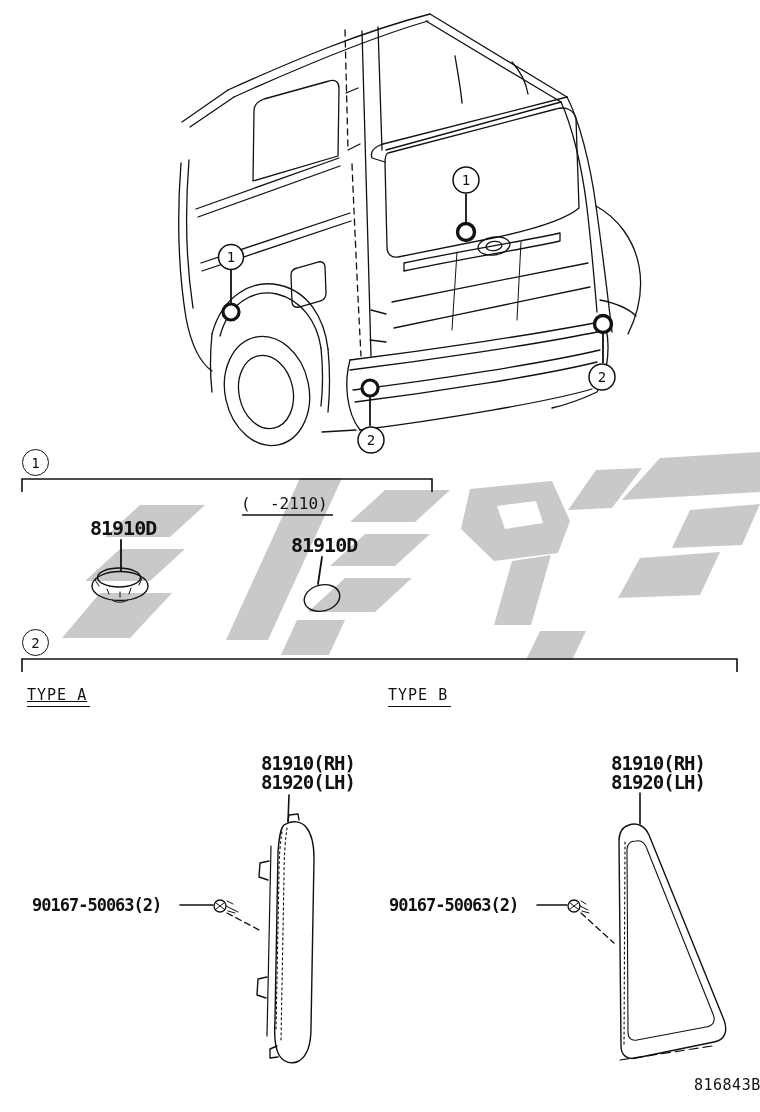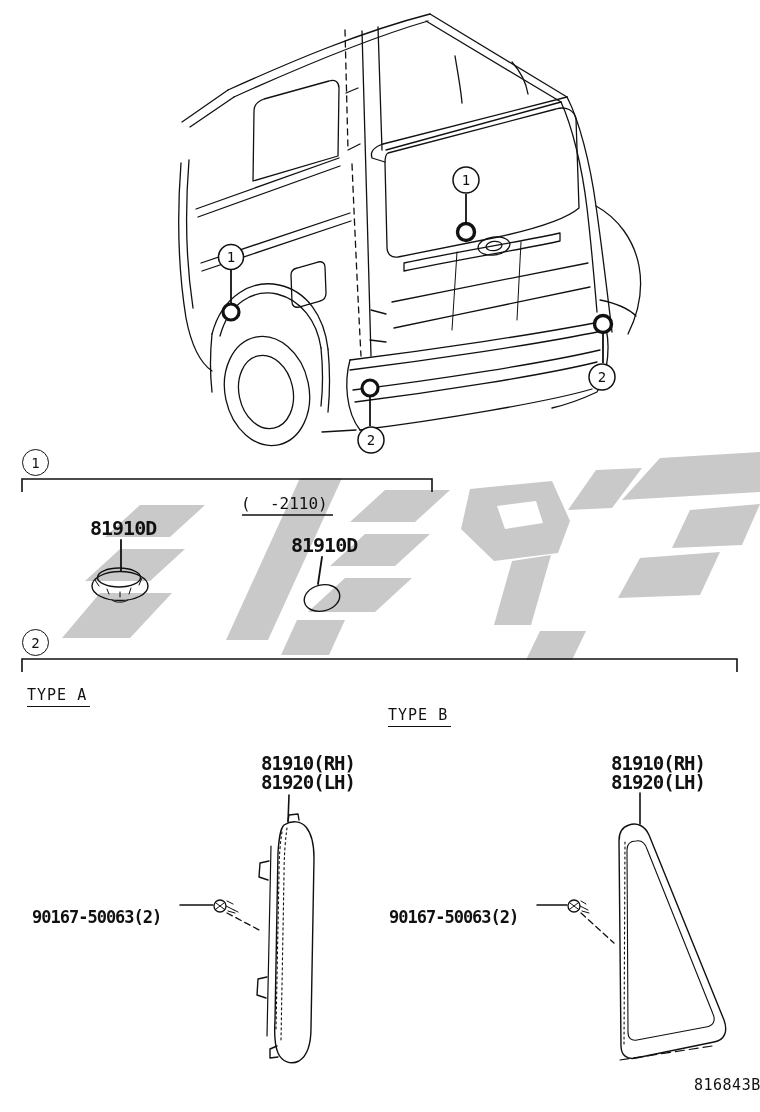--- a/index.html
+++ b/index.html
@@ -4,21 +4,21 @@
 <style>
   html,body{margin:0;padding:0;background:#fff;}
   #canvas{
     position:relative;width:760px;height:1112px;background:#fff;overflow:hidden;
     font-family:"DejaVu Sans Mono",monospace;color:#111;
   }
   #art{position:absolute;left:0;top:0;width:760px;height:1112px;}
   .lbl{position:absolute;white-space:pre;line-height:1;text-align:right;}
   .part-lbl{font-size:20px;font-weight:bold;letter-spacing:-1px;}
   .part-lbl-sm{font-size:19px;font-weight:bold;letter-spacing:-1px;}
-  .screw-lbl{font-size:17px;font-weight:bold;letter-spacing:-1px;margin-top:12px;}
+  .screw-lbl{font-size:17px;font-weight:bold;letter-spacing:-1px;}
   .type-lbl{font-size:15px;letter-spacing:1px;border-bottom:1.8px solid #111;padding:0 3px 3px 0;}
   .range-lbl{font-size:16px;letter-spacing:0;}
   .doc-lbl{font-size:15px;letter-spacing:0.5px;}
   .sec-circ{
     position:absolute;width:25px;height:25px;border:1.5px solid #111;border-radius:50%;
     display:flex;align-items:center;justify-content:center;font-size:14px;background:#fff;
   }
   svg text{font-family:"DejaVu Sans Mono",monospace;fill:#111;}
 </style>
 </head>
@@ -180,22 +180,22 @@
 </div>
 <div class="sec-circ" style="left:22px;top:629px;">
   <span>2</span>
 </div>
 
 <div class="lbl range-lbl" style="left:241px;top:496px;">(  -2110)</div>
 
 <div class="lbl part-lbl" style="left:90px;top:518px;">81910D</div>
 <div class="lbl part-lbl" style="left:291px;top:535px;">81910D</div>
 
-<div class="lbl type-lbl" style="left:27px;top:688px;">TYPE A</div>
-<div class="lbl type-lbl" style="left:388px;top:688px;margin-top:20px;">TYPE B</div>
+<div class="lbl type-lbl" style="left:27px;top:688px;text-decoration:underline;">TYPE A</div>
+<div class="lbl type-lbl" style="left:388px;top:688px;">TYPE B</div>
 
 <div class="lbl part-lbl-sm" style="left:261px;top:754px;">81910(RH)</div>
 <div class="lbl part-lbl-sm" style="left:261px;top:773px;">81920(LH)</div>
 
 <div class="lbl part-lbl-sm" style="left:611px;top:754px;">81910(RH)</div>
 <div class="lbl part-lbl-sm" style="left:611px;top:773px;">81920(LH)</div>
 
 <div class="lbl screw-lbl" style="left:32px;top:897px;">90167-50063(2)</div>
 <div class="lbl screw-lbl" style="left:389px;top:897px;">90167-50063(2)</div>
 

